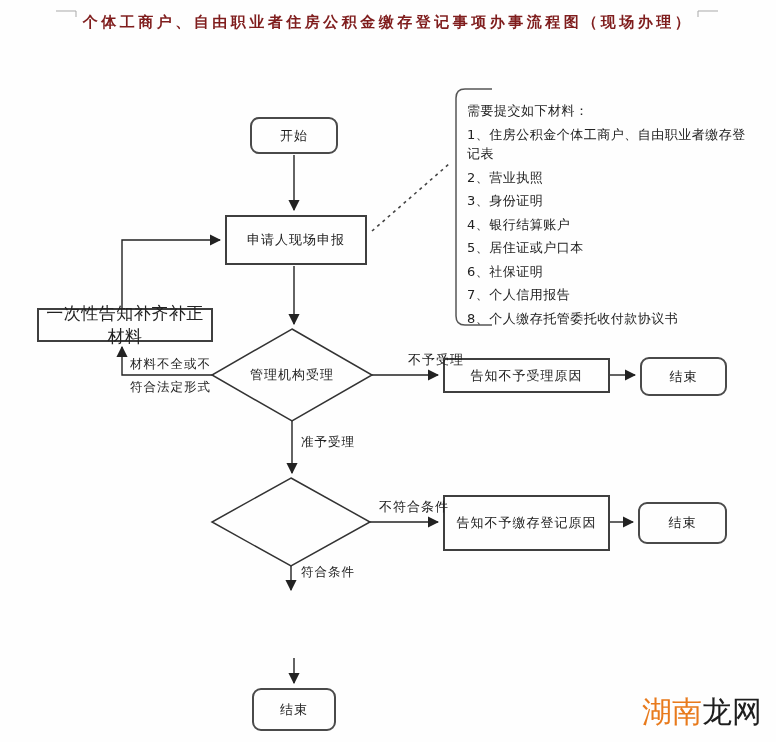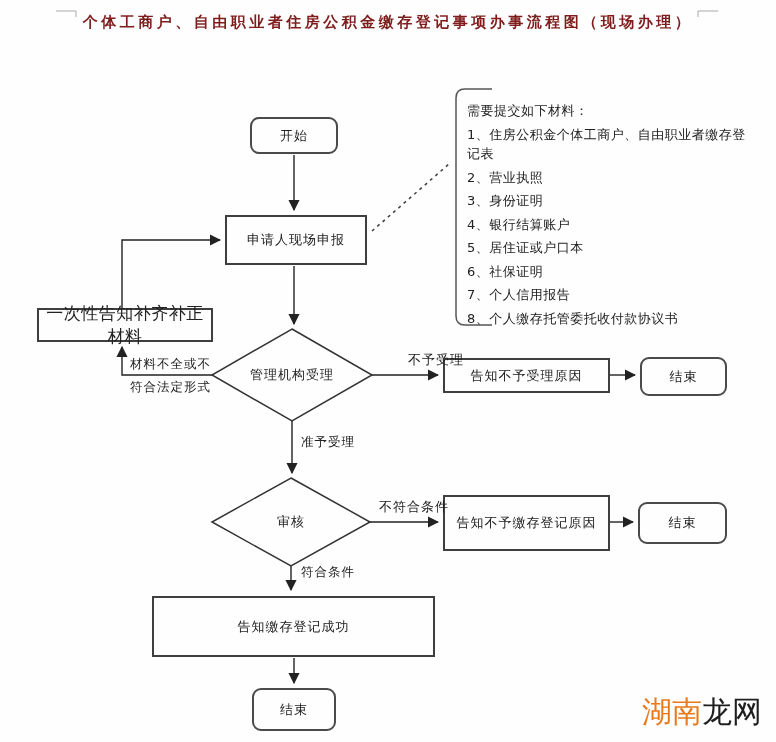--- a/index.html
+++ b/index.html
@@ -113,27 +113,25 @@
   <div class="abs node" style="left:225px;top:215px;width:142px;height:50px;">申请人现场申报</div>
 
   <div class="abs node" style="left:37px;top:308px;width:176px;height:34px;font-size:17px;letter-spacing:0.5px;">一次性告知补齐补正材料</div>
 
   <div class="abs dlabel" style="left:212px;top:364px;width:160px;height:22px;">管理机构受理</div>
 
   <div class="abs node" style="left:443px;top:358px;width:167px;height:35px;">告知不予受理原因</div>
 
   <div class="abs node rounded" style="left:640px;top:357px;width:87px;height:39px;">结束</div>
 
-  <div class="abs dlabel" style="left:211px;top:511px;width:160px;height:22px;">审核</div>
 
   <div class="abs node" style="left:443px;top:495px;width:167px;height:56px;">告知不予缴存登记原因</div>
 
   <div class="abs node rounded" style="left:638px;top:502px;width:89px;height:42px;">结束</div>
 
-  <div class="abs node" style="left:152px;top:596px;width:283px;height:61px;">告知缴存登记成功</div>
 
   <div class="abs node rounded" style="left:252px;top:688px;width:84px;height:43px;">结束</div>
 
   <div class="abs edge-label" style="left:376px;top:351px;margin-left:32px;">不予受理</div>
 
   <div class="abs edge-label small" style="left:124px;top:352px;line-height:23px;margin-left:6px;">
     <div>材料不全或不</div>
     <div>符合法定形式</div>
   </div>
 

